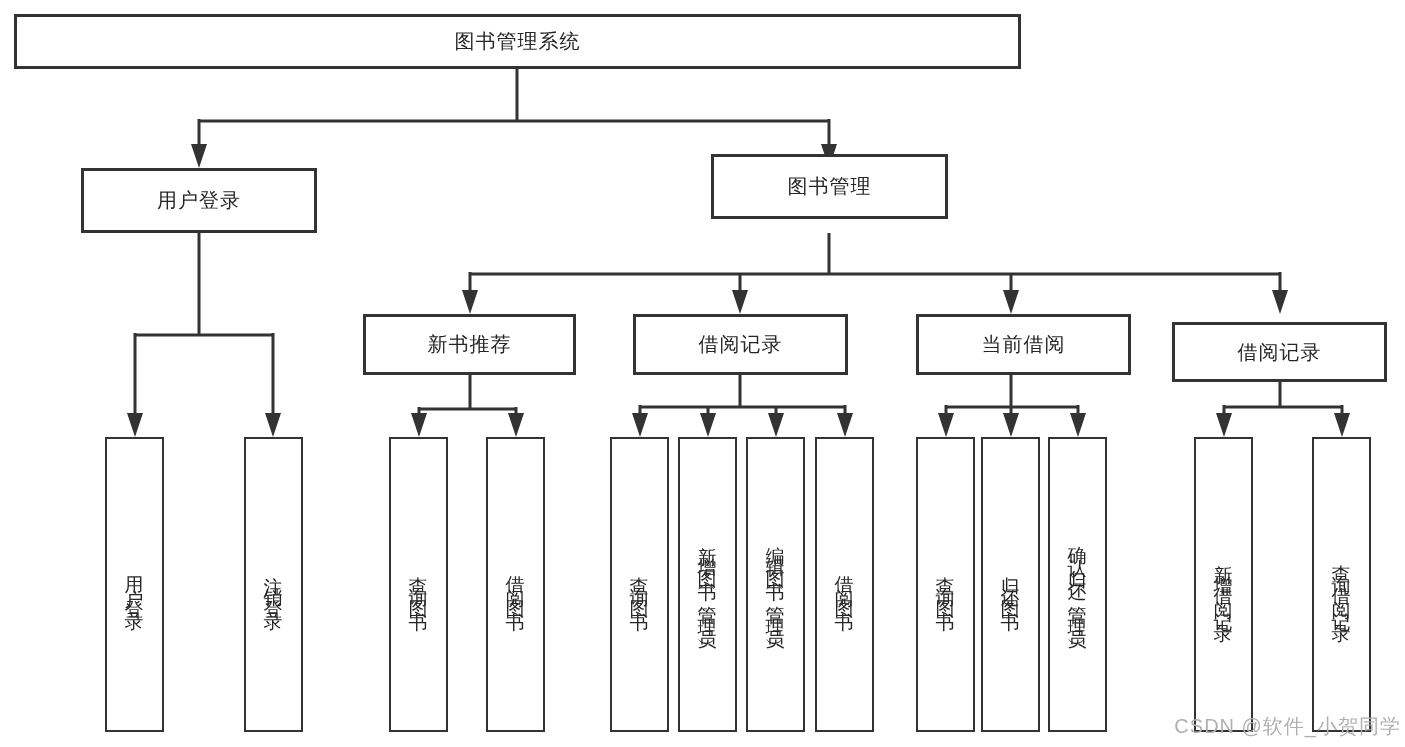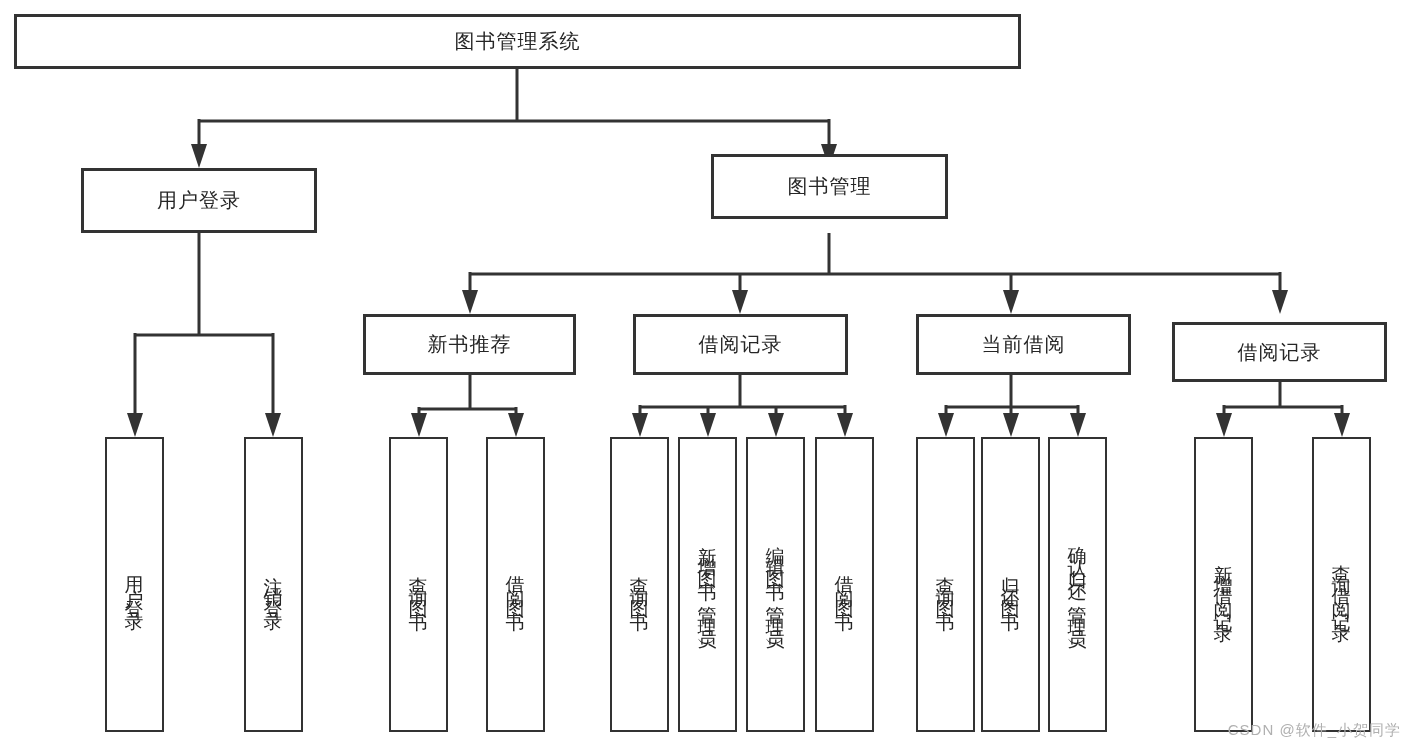--- a/index.html
+++ b/index.html
@@ -25,21 +25,21 @@
     display:flex;align-items:center;justify-content:center;
     top:437px;width:59px;height:295px;
   }
   .vbox span{
     writing-mode:vertical-rl;text-orientation:mixed;
     font-size:19px;letter-spacing:12px;
     color:var(--text,#262626);line-height:1;
   }
   .watermark{
     position:absolute;right:4px;bottom:7px;z-index:3;
-    font-size:15px;letter-spacing:1px;
+    font-size:20px;letter-spacing:1px;
     color:var(--watermark,#b0b0b0);
   }
 </style>
 </head>
 <body>
 
 <div class="stage">
 
   <svg class="connectors" width="1405" height="747" viewBox="0 0 1405 747">
     <g stroke="#333333" stroke-width="3" fill="none">

